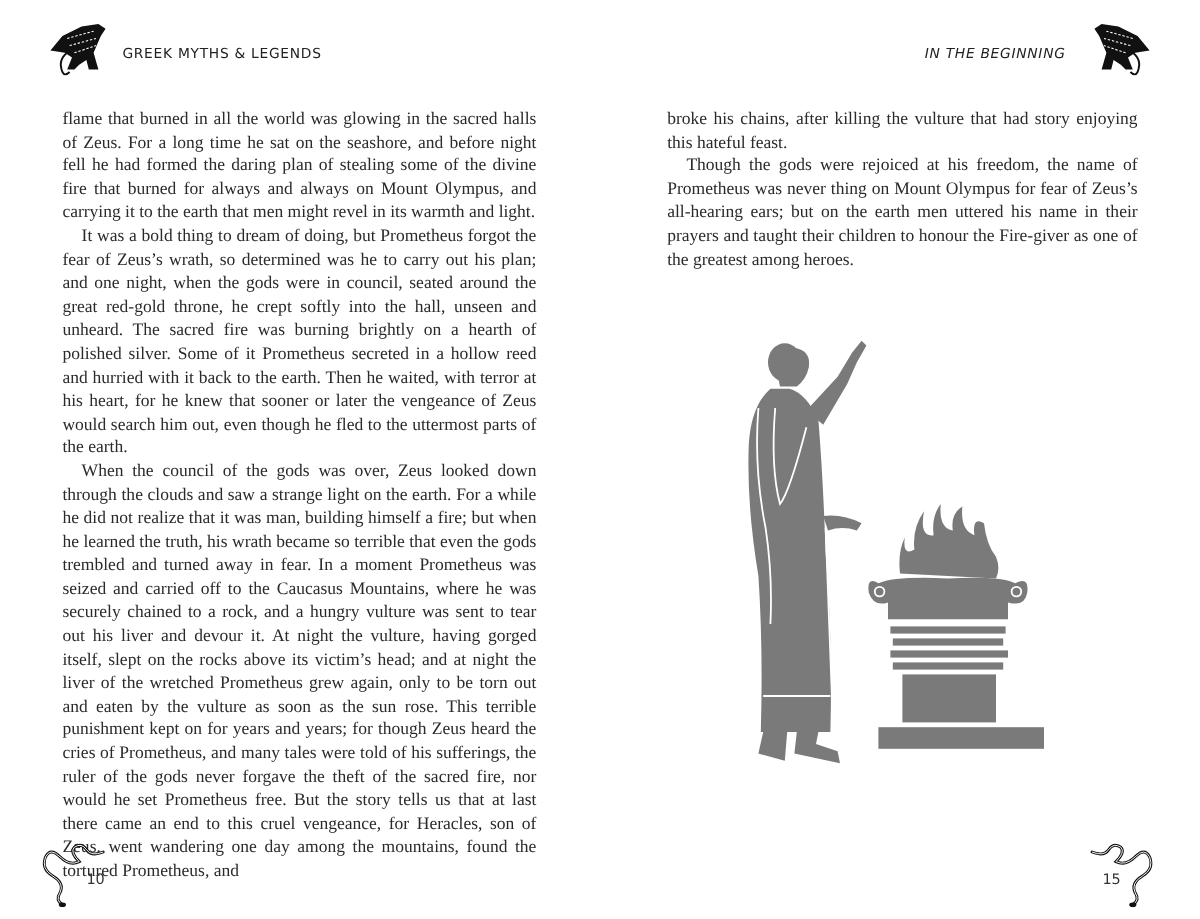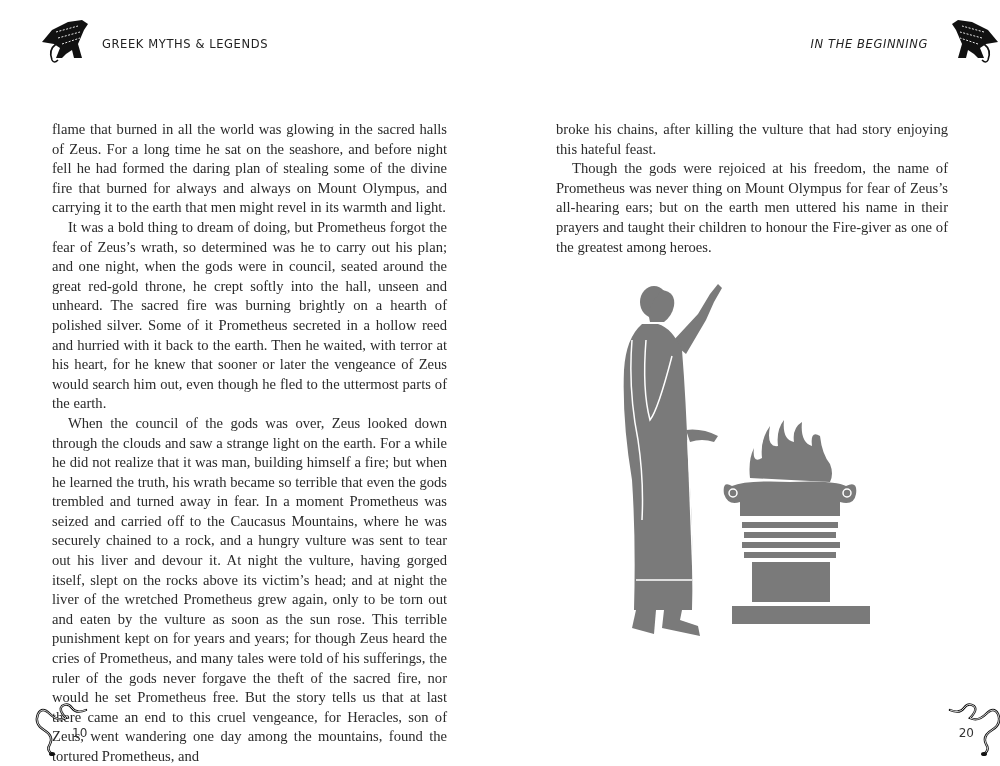--- a/index.html
+++ b/index.html
@@ -1,26 +1,26 @@
 <!DOCTYPE html>
 <html><head>
 <meta charset="utf-8">
 <style>
   html, body { margin: 0; padding: 0; background: #ffffff; }
   body { width: 1000px; height: 766px; position: relative; overflow: hidden; font-family: "Liberation Serif", "DejaVu Serif", serif; color: #2b2b2b; }
-  .page { position: absolute; top: 0; height: 610px; width: 500px; padding-left: 40px; }
+  .page { position: absolute; top: 0; height: 610px; width: 500px; }
   .page.left { left: 0; }
   .page.right { left: 500px; }
   .running-head { position: absolute; top: 37px; font-family: "DejaVu Sans", sans-serif; font-size: 11.5px; letter-spacing: 0.6px; color: #222; text-transform: uppercase; }
   .left .running-head { left: 102px; }
   .right .running-head { right: 112px; font-style: italic; }
   .sphinx { position: absolute; top: 14px; width: 58px; height: 52px; }
   .left .sphinx { left: 38px; }
   .right .sphinx { right: 38px; transform: scaleX(-1); }
-  .text { position: absolute; font-size: 14.6px; line-height: 19.6px; text-align: justify; color: #2a2a2a; margin-top: 30px; }
+  .text { position: absolute; font-size: 14.6px; line-height: 19.6px; text-align: justify; color: #2a2a2a; }
   .left .text { left: 52px; top: 90px; width: 395px; }
   .right .text { left: 56px; top: 90px; width: 392px; }
   .text p { margin: 0; text-indent: 0; }
   .text p.indent { text-indent: 16px; }
   .folio { position: absolute; top: 726px; font-family: "DejaVu Sans", sans-serif; font-size: 12px; color: #333; }
   .left .folio { left: 72px; }
   .right .folio { right: 66px; }
   .serpent { position: absolute; top: 700px; width: 60px; height: 56px; }
   .left .serpent { left: 28px; }
   .right .serpent { right: 32px; transform: scaleX(-1); }
@@ -97,14 +97,14 @@
       <circle cx="131" cy="213" r="4"></circle>
       <circle cx="245" cy="213" r="4"></circle>
     </g>
   </svg>
 
   <svg class="serpent" viewBox="0 0 60 56">
     <path d="M58 10 Q48 14 44 8 Q40 2 34 6 Q30 10 38 18 Q30 22 22 14 Q14 6 10 14 Q6 24 16 30 Q26 36 22 44 Q18 50 24 54" stroke="#111" stroke-width="2.4" fill="none" stroke-linecap="round"></path>
     <path d="M58 10 Q48 14 44 8 Q40 2 34 6 Q30 10 38 18 Q30 22 22 14 Q14 6 10 14 Q6 24 16 30 Q26 36 22 44 Q18 50 24 54" stroke="#fff" stroke-width="0.8" fill="none"></path>
     <ellipse cx="24" cy="54" rx="3" ry="2" fill="#111"></ellipse>
   </svg>
-  <div class="folio">20</div>
+  <div class="folio">15</div>
 </div>
 
 </body></html>

